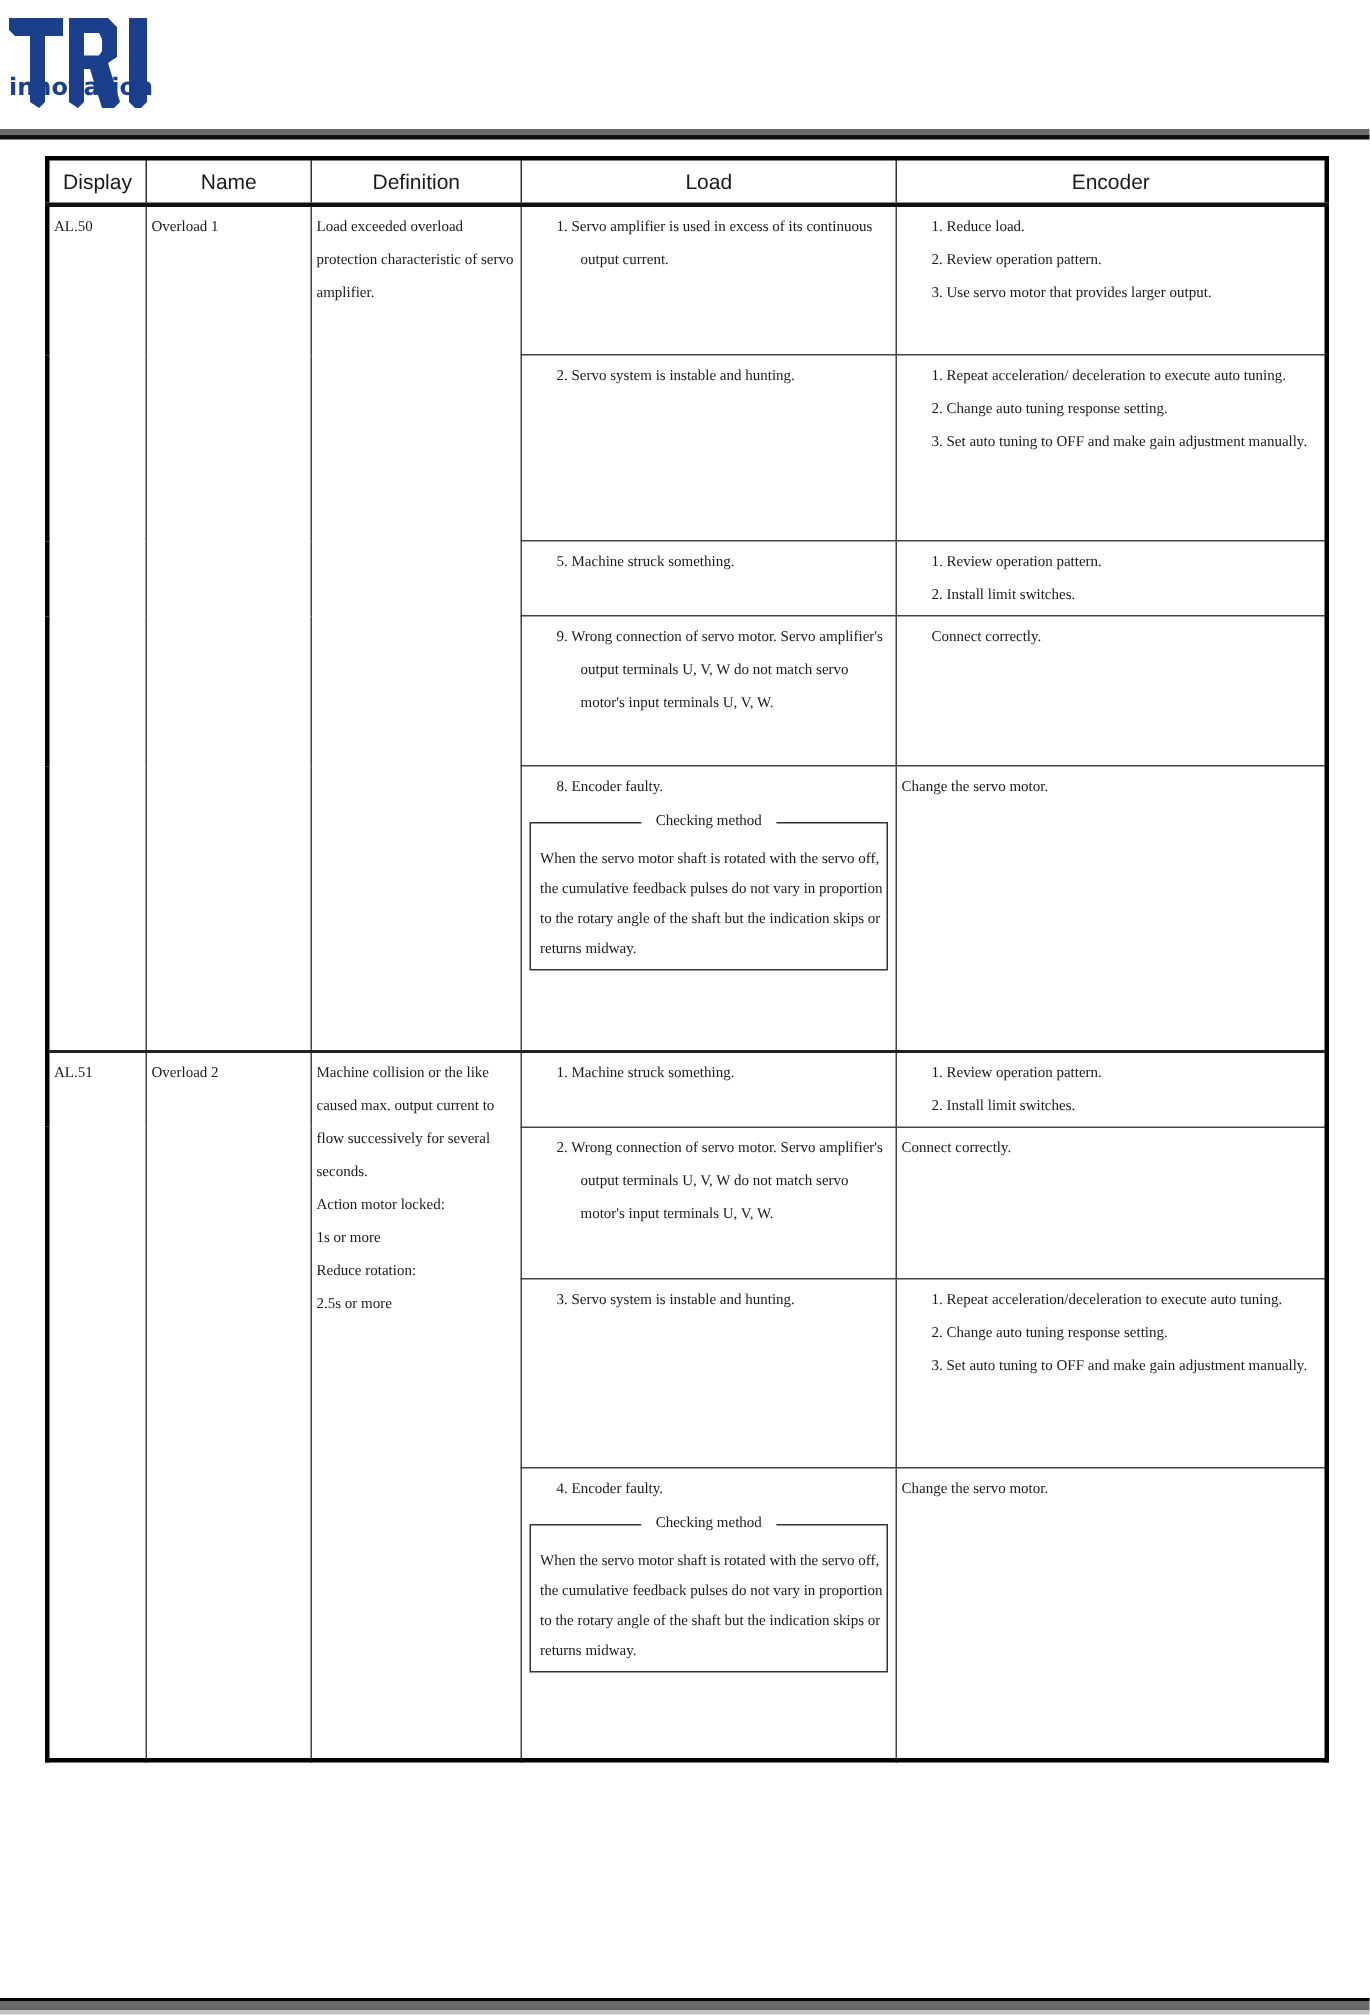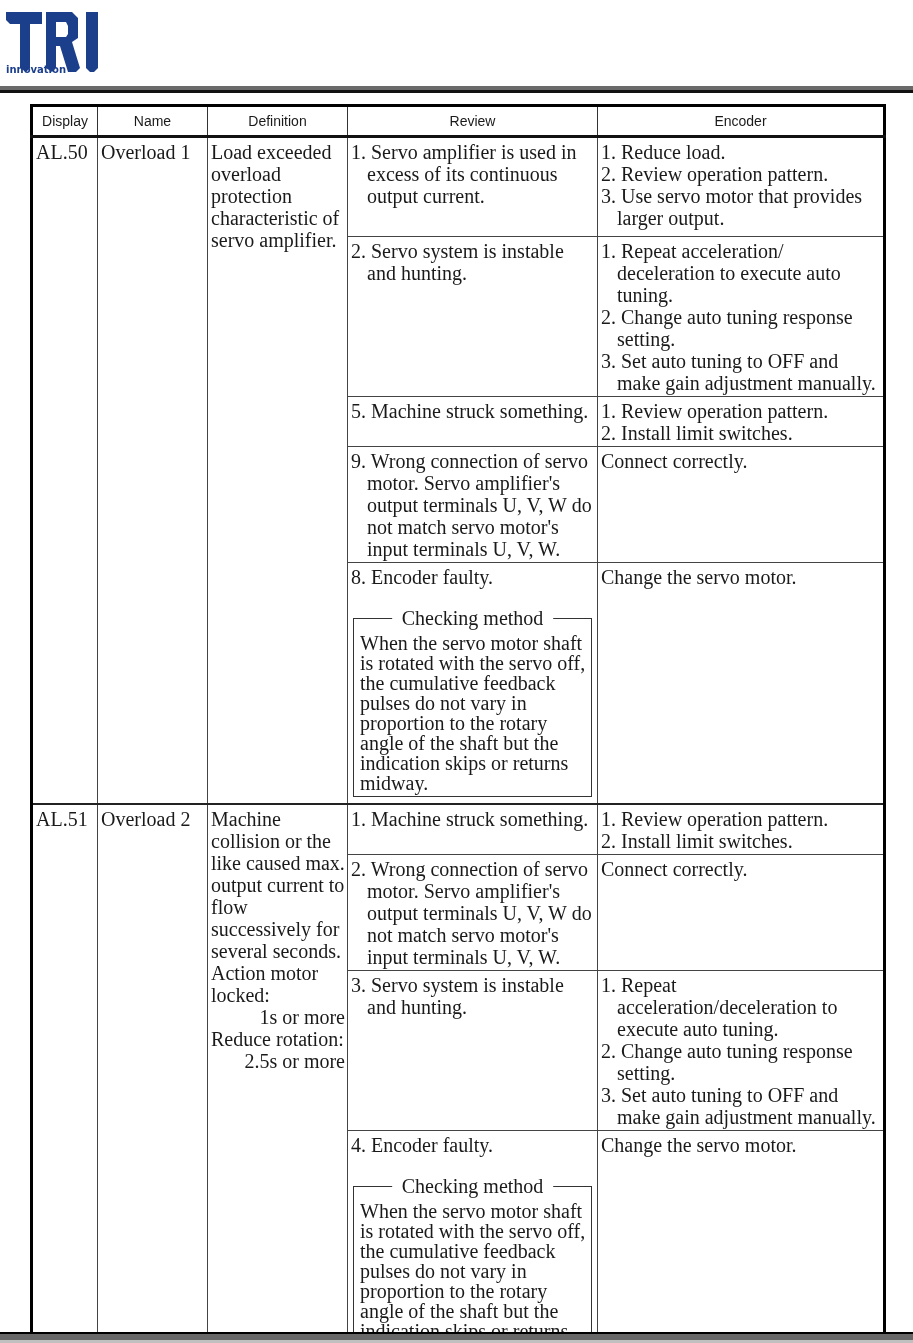--- a/index.html
+++ b/index.html
@@ -1,37 +1,37 @@
 <!DOCTYPE html>
 <html><head>
 <meta charset="utf-8">
 <style>
   html, body { margin: 0; padding: 0; background: #ffffff; }
   body { width: 913px; height: 1343px; position: relative; overflow: hidden; font-family: "Liberation Serif", serif; color: #1a1a1a; }
 
   .logo { position: absolute; left: 6px; top: 2px; width: 108px; height: 80px; }
-  .logo-text { position: absolute; left: 6px; top: 64px; font-family: "DejaVu Sans", sans-serif; font-weight: bold; font-size: 10px; color: #1c3f8c; letter-spacing: 0px; text-align: right; }
+  .logo-text { position: absolute; left: 6px; top: 48px; font-family: "DejaVu Sans", sans-serif; font-weight: bold; font-size: 16px; color: #1c3f8c; letter-spacing: 0px; text-align: right; }
 
   .rule-top { position: absolute; left: 0; top: 86px; width: 913px; height: 4px; background: #6a6a6a; }
   .rule-top2 { position: absolute; left: 0; top: 90px; width: 913px; height: 3px; background: #111; }
 
   .rule-bot1 { position: absolute; left: 0; top: 1332px; width: 913px; height: 2px; background: #000; }
   .rule-bot2 { position: absolute; left: 0; top: 1334px; width: 913px; height: 6px; background: #686868; }
   .rule-bot3 { position: absolute; left: 0; top: 1340px; width: 913px; height: 3px; background: #c0c0c0; }
 
   table.alarm { position: absolute; left: 30px; top: 104px; width: 853px; border-collapse: collapse; border: 3px solid #000000; table-layout: fixed; }
   table.alarm th { font-family: "Liberation Sans", sans-serif; font-weight: normal; font-size: 14px; height: 28px; border: 1px solid #333; border-bottom: 3px solid #111; padding: 0; text-align: center; vertical-align: middle; transform-origin: center; }
-  table.alarm td { font-size: 20px; line-height: 22px; border: 1px solid #444; vertical-align: top; padding: 3px 2px 2px 3px; }
+  table.alarm td { font-size: 10px; line-height: 22px; border: 1px solid #444; vertical-align: top; padding: 3px 2px 2px 3px; }
 
   .num-list { margin: 0; padding: 0; list-style: none; }
-  .num-list li { padding-left: 16px; text-indent: -16px; }
-
-  .right { text-align: right; padding-right: 0; }
-
-  .check-box { position: relative; border: 1.5px solid #333; margin: 30px 3px 4px 2px; padding: 14px 2px 3px 6px; line-height: 20px; }
+  .num-list li { padding-left: 16px; text-indent: -16px; margin-left: 20px; }
+
+  .right { text-align: left; padding-right: 0; }
+
+  .check-box { position: relative; border: 1.5px solid #333; margin: 12px 3px 4px 2px; padding: 14px 2px 3px 6px; line-height: 20px; }
   .check-title { position: absolute; top: -11px; left: 50%; transform: translateX(-50%); background: #fff; padding: 0 10px; white-space: nowrap; line-height: 20px; }
 </style>
 </head>
 <body>
 
 <svg class="logo" viewBox="0 0 108 64">
   <g fill="#1c3f8c">
 
     <polygon points="0,2 36,2 36,14 24,14 24,58 20,62 14,58 14,14 4,14 0,10"></polygon>
 
@@ -52,21 +52,21 @@
       <col style="width:110px">
       <col style="width:140px">
       <col style="width:250px">
       <col style="width:287px">
   </colgroup>
   <thead>
     <tr>
       <th>Display</th>
       <th>Name</th>
       <th>Definition</th>
-      <th>Review</th>
+      <th>Load</th>
       <th>Encoder</th>
     </tr>
   </thead>
   <tbody>
 
     <tr style="height:100px">
       <td rowspan="5">AL.50</td>
       <td rowspan="5">Overload 1</td>
       <td rowspan="5">Load exceeded overload protection characteristic of servo amplifier.</td>
       <td>

